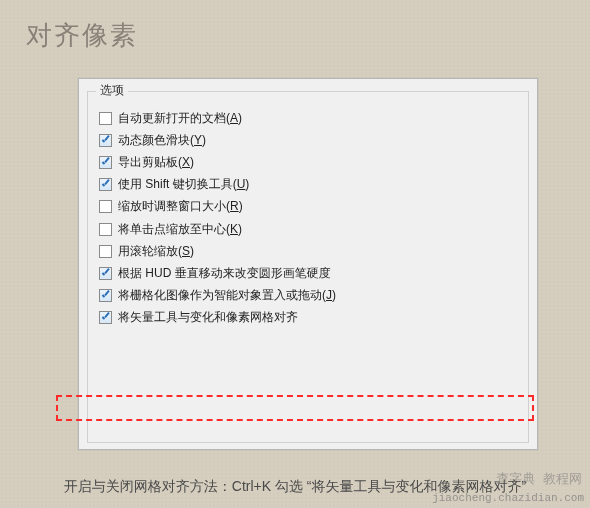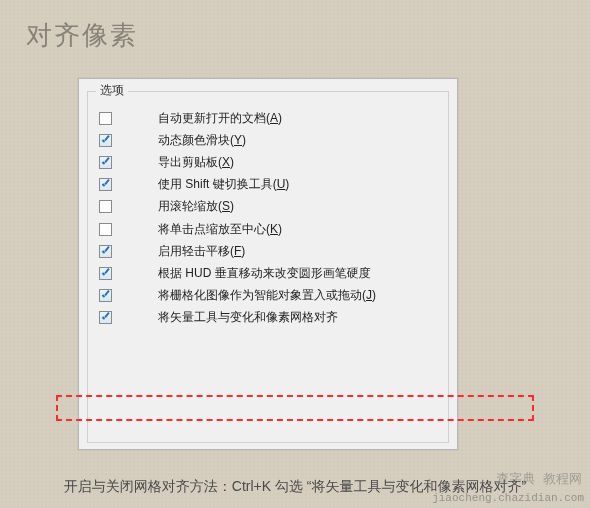--- a/index.html
+++ b/index.html
@@ -21,21 +21,21 @@
     font-size: 26px;
     color: #888177;
     font-weight: 300;
     padding: 18px 0 0 26px;
     letter-spacing: 2px;
   }
   .panel {
     position: absolute;
     top: 78px;
     left: 78px;
-    width: 380px;
+    width: 460px;
     height: 372px;
     background: #f0f0f0;
     border: 1px solid #b8b8b8;
     box-shadow: 0 0 0 1px rgba(0,0,0,0.04);
   }
   .group-frame {
     position: absolute;
     top: 12px;
     left: 8px;
     right: 8px;
@@ -57,21 +57,20 @@
     left: 20px;
     right: 12px;
   }
   .option-row {
     display: flex;
     align-items: center;
     height: 22.2px;
     font-size: 12px;
     color: #222;
     position: relative;
-    gap: 40px;
   }
   .chk {
     width: 13px;
     height: 13px;
     border: 1px solid #8a8a8a;
     background: #fff;
     margin-right: 6px;
     display: inline-flex;
     align-items: center;
     justify-content: center;
@@ -159,29 +158,29 @@
       <div class="option-row">
         <span class="chk checked"></span>
         <span class="lbl">导出剪贴板(<span class="hk">X</span>)</span>
       </div>
       <div class="option-row">
         <span class="chk checked"></span>
         <span class="lbl">使用 Shift 键切换工具(<span class="hk">U</span>)</span>
       </div>
       <div class="option-row">
         <span class="chk"></span>
+        <span class="lbl">缩放时调整窗口大小(<span class="hk">R</span>)</span>
+      </div>
+      <div class="option-row">
+        <span class="chk"></span>
+        <span class="lbl">将单击点缩放至中心(<span class="hk">K</span>)</span>
+      </div>
+      <div class="option-row">
+        <span class="chk"></span>
         <span class="lbl">用滚轮缩放(<span class="hk">S</span>)</span>
-      </div>
-      <div class="option-row">
-        <span class="chk"></span>
-        <span class="lbl">将单击点缩放至中心(<span class="hk">K</span>)</span>
-      </div>
-      <div class="option-row">
-        <span class="chk checked"></span>
-        <span class="lbl">启用轻击平移(<span class="hk">F</span>)</span>
       </div>
       <div class="option-row">
         <span class="chk checked"></span>
         <span class="lbl">根据 HUD 垂直移动来改变圆形画笔硬度</span>
       </div>
       <div class="option-row">
         <span class="chk checked"></span>
         <span class="lbl">将栅格化图像作为智能对象置入或拖动(<span class="hk">J</span>)</span>
       </div>
       <div class="option-row">

